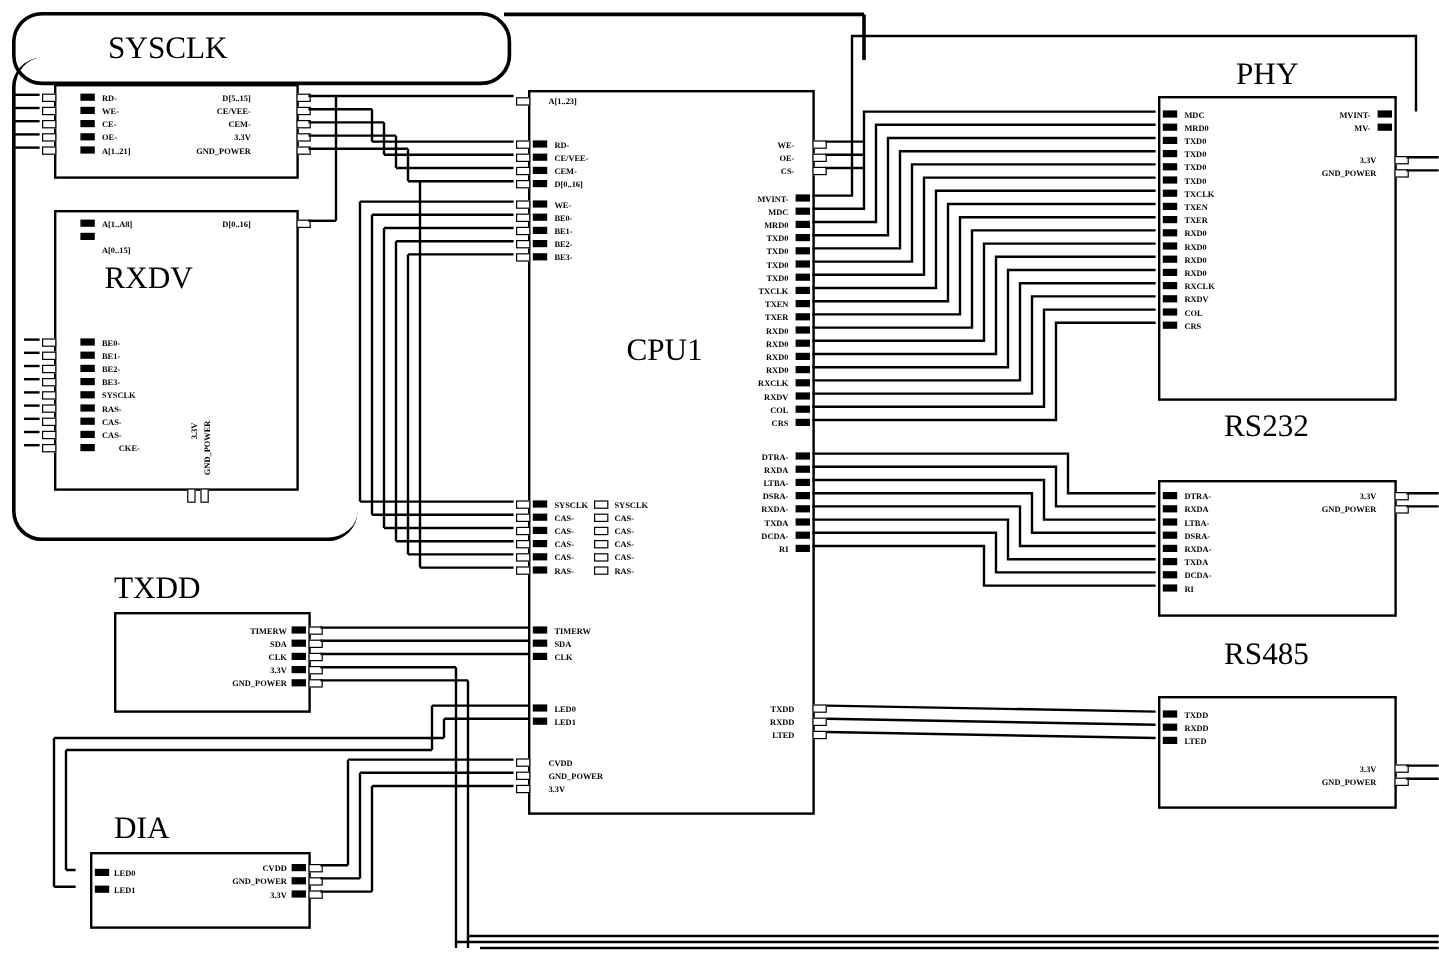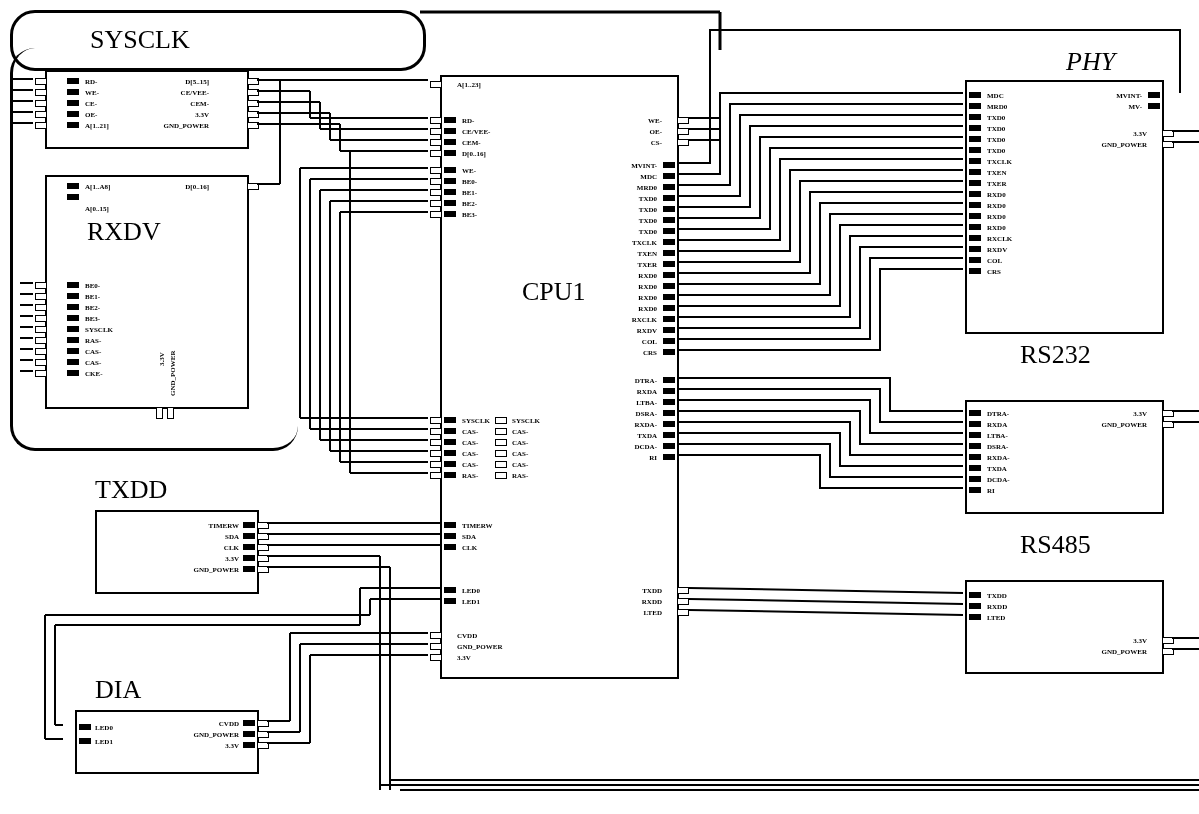--- a/index.html
+++ b/index.html
@@ -92,21 +92,21 @@
   <div class="pin-marker-hollow" style="right:-12px; top:6px;"></div>
 
   <div class="pin-label" style="left:38px; top:105px;">BE0-</div>
   <div class="pin-label" style="left:38px; top:116px;">BE1-</div>
   <div class="pin-label" style="left:38px; top:127px;">BE2-</div>
   <div class="pin-label" style="left:38px; top:138px;">BE3-</div>
   <div class="pin-label" style="left:38px; top:149px;">SYSCLK</div>
   <div class="pin-label" style="left:38px; top:160px;">RAS-</div>
   <div class="pin-label" style="left:38px; top:171px;">CAS-</div>
   <div class="pin-label" style="left:38px; top:182px;">CAS-</div>
-  <div class="pin-label" style="left:38px; top:193px;">CKE-</div>
+  <div class="pin-label" style="left:52px; top:193px;">CKE-</div>
   <div class="pin-marker" style="left:20px; top:105px;"></div>
   <div class="pin-marker" style="left:20px; top:116px;"></div>
   <div class="pin-marker" style="left:20px; top:127px;"></div>
   <div class="pin-marker" style="left:20px; top:138px;"></div>
   <div class="pin-marker" style="left:20px; top:149px;"></div>
   <div class="pin-marker" style="left:20px; top:160px;"></div>
   <div class="pin-marker" style="left:20px; top:171px;"></div>
   <div class="pin-marker" style="left:20px; top:182px;"></div>
   <div class="pin-marker" style="left:20px; top:193px;"></div>
   <div class="pin-marker-hollow" style="left:-12px; top:105px;"></div>
@@ -309,21 +309,21 @@
   <div class="pin-label" style="right:20px; top:377px;">RI</div>
 
   <div class="pin-marker-hollow" style="right:-12px; top:510px;"></div>
   <div class="pin-marker-hollow" style="right:-12px; top:521px;"></div>
   <div class="pin-marker-hollow" style="right:-12px; top:532px;"></div>
   <div class="pin-label" style="right:15px; top:510px;">TXDD</div>
   <div class="pin-label" style="right:15px; top:521px;">RXDD</div>
   <div class="pin-label" style="right:15px; top:532px;">LTED</div>
 </div>
 
-<div class="block-title" style="left:1066px; top:47px;font-style:italic;">PHY</div>
+<div class="block-title" style="left:1030px; top:47px;">PHY</div>
 <div class="block" style="left:965px; top:80px; width:195px; height:250px;">
   <div class="pin-marker" style="left:2px; top:10px;"></div>
   <div class="pin-marker" style="left:2px; top:21px;"></div>
   <div class="pin-marker" style="left:2px; top:32px;"></div>
   <div class="pin-marker" style="left:2px; top:43px;"></div>
   <div class="pin-marker" style="left:2px; top:54px;"></div>
   <div class="pin-marker" style="left:2px; top:65px;"></div>
   <div class="pin-marker" style="left:2px; top:76px;"></div>
   <div class="pin-marker" style="left:2px; top:87px;"></div>
   <div class="pin-marker" style="left:2px; top:98px;"></div>

